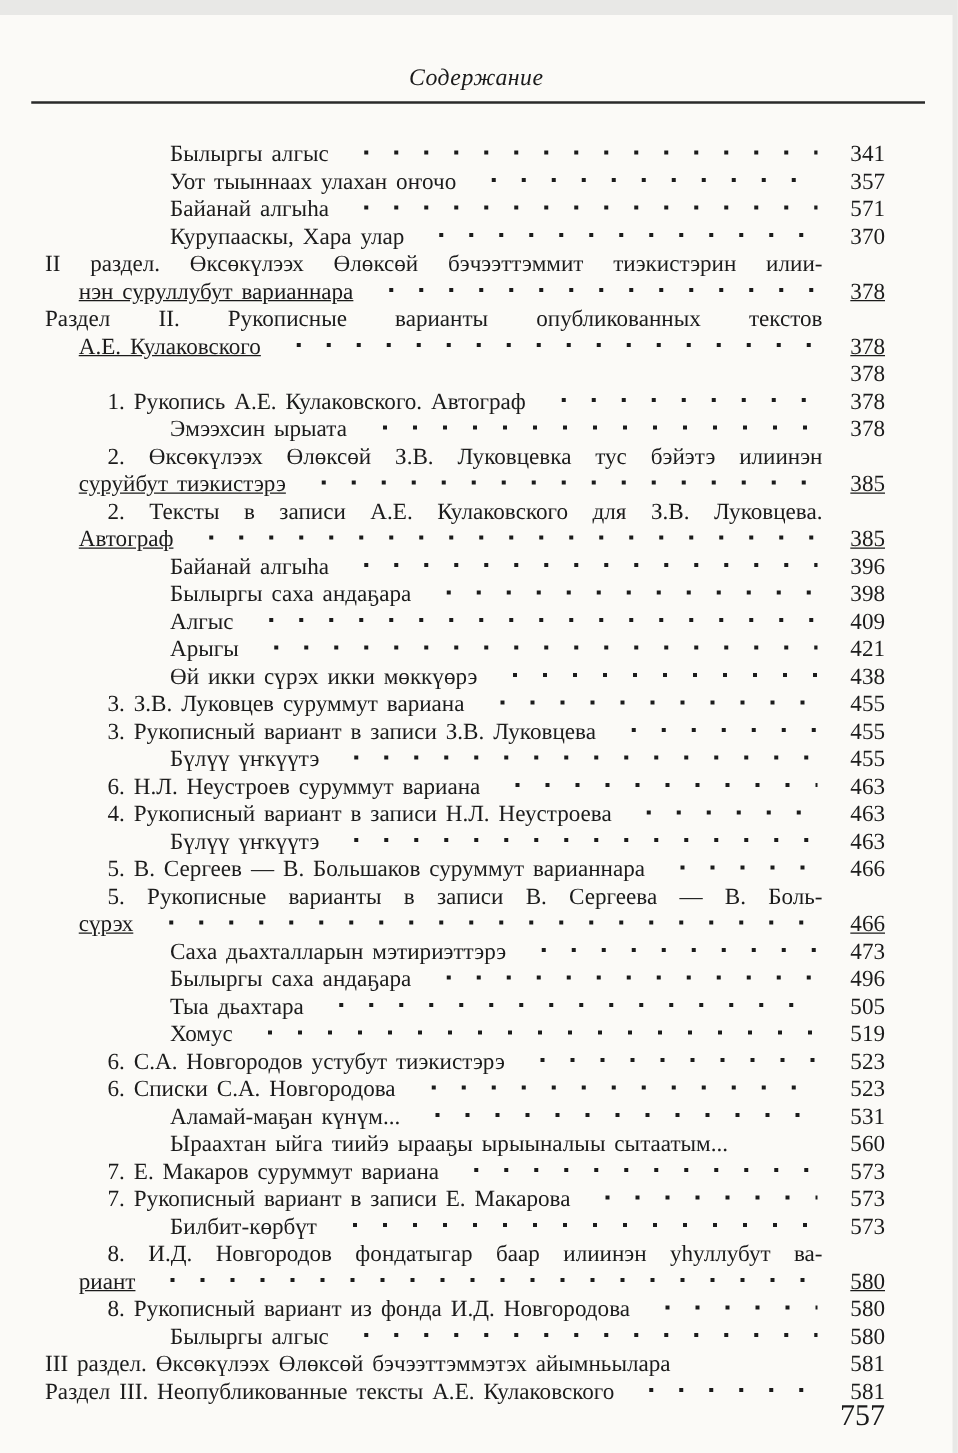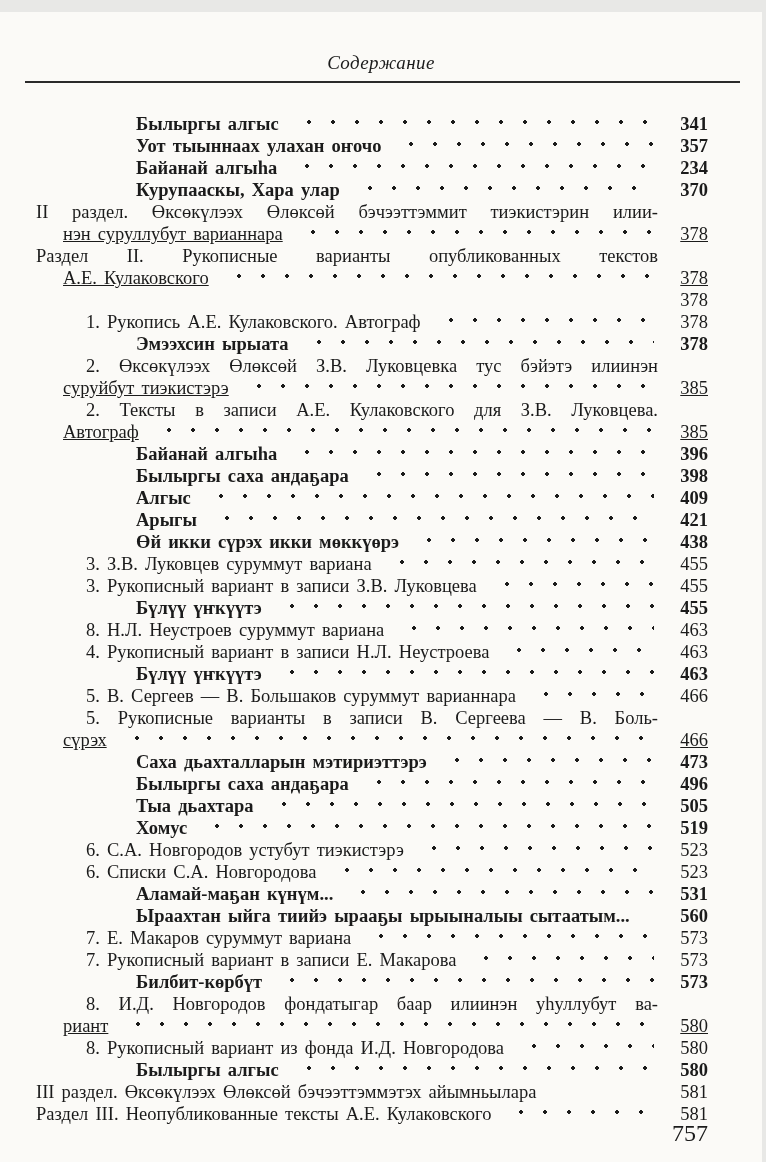--- a/index.html
+++ b/index.html
@@ -40,21 +40,21 @@
   .row {
     display: flex;
     align-items: baseline;
     height: 22px;
     line-height: 22px;
     word-spacing: 2.5px;
     white-space: nowrap;
   }
   .row.lvl1 { padding-left: 27px; text-decoration: underline; }
   .row.lvl2 { padding-left: 50px; }
-  .row.lvl3 { padding-left: 100px; font-weight: bold; }
+  .row.lvl3 { padding-left: 100px; }
   .txt { flex: 0 1 auto; }
   .row.justify .txt {
     flex: 1 1 auto;
     text-align: justify;
     text-align-last: justify;
   }
   .leader {
     flex: 1 1 auto;
     align-self: stretch;
     margin: 0 4px 0 12px;
@@ -93,21 +93,21 @@
         <span class="pagenum">341</span>
       </div>
       <div class="row lvl3">
         <span class="txt">Уот тыыннаах улахан оҥочо</span>
         <span class="leader"></span>
         <span class="pagenum">357</span>
       </div>
       <div class="row lvl3">
         <span class="txt">Байанай алгыһа</span>
         <span class="leader"></span>
-        <span class="pagenum">234</span>
+        <span class="pagenum">571</span>
       </div>
       <div class="row lvl3">
         <span class="txt">Курупааскы, Хара улар</span>
         <span class="leader"></span>
         <span class="pagenum">370</span>
       </div>
       <div class="row lvl0 justify">
         <span class="txt">II раздел. Өксөкүлээх Өлөксөй бэчээттэммит тиэкистэрин илии-</span>
         <span class="pagenum"></span>
       </div>
@@ -190,21 +190,21 @@
         <span class="txt">3. Рукописный вариант в записи З.В. Луковцева</span>
         <span class="leader"></span>
         <span class="pagenum">455</span>
       </div>
       <div class="row lvl3">
         <span class="txt">Бүлүү үҥкүүтэ</span>
         <span class="leader"></span>
         <span class="pagenum">455</span>
       </div>
       <div class="row lvl2">
-        <span class="txt">8. Н.Л. Неустроев суруммут вариана</span>
+        <span class="txt">6. Н.Л. Неустроев суруммут вариана</span>
         <span class="leader"></span>
         <span class="pagenum">463</span>
       </div>
       <div class="row lvl2">
         <span class="txt">4. Рукописный вариант в записи Н.Л. Неустроева</span>
         <span class="leader"></span>
         <span class="pagenum">463</span>
       </div>
       <div class="row lvl3">
         <span class="txt">Бүлүү үҥкүүтэ</span>

